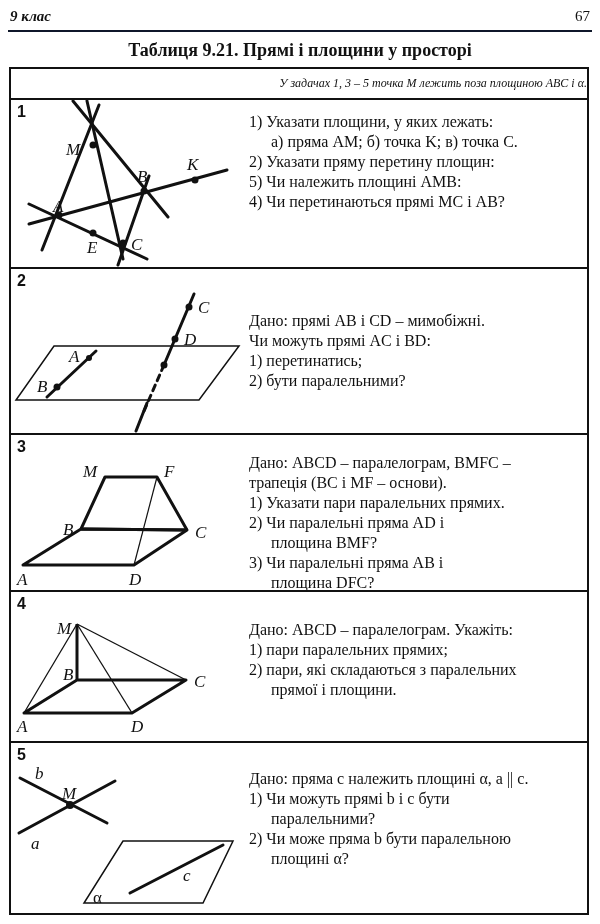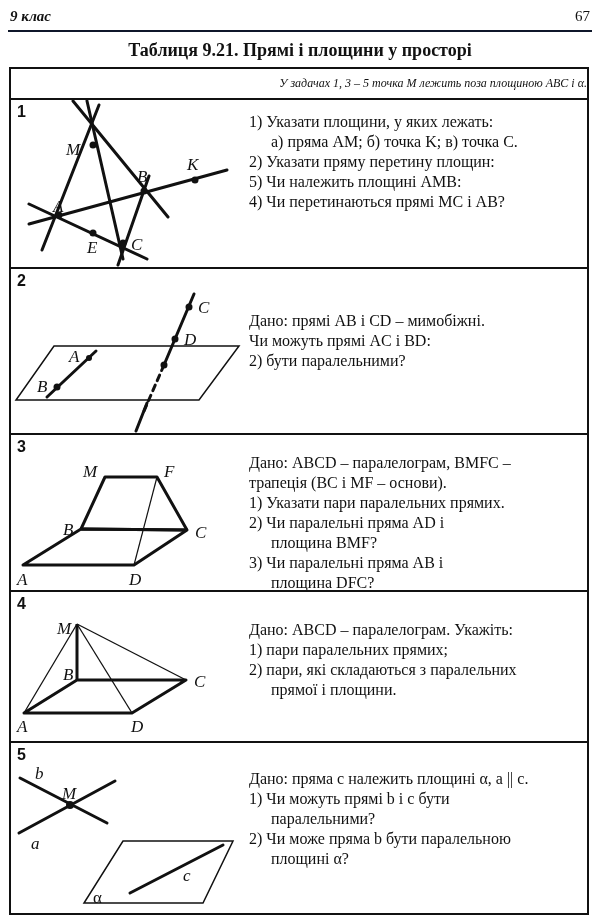--- a/index.html
+++ b/index.html
@@ -88,20 +88,21 @@
         <circle cx="46" cy="118" r="3.5"></circle>
       </g>
       <text x="187" y="44">C</text>
       <text x="173" y="76">D</text>
       <text x="58" y="93">A</text>
       <text x="26" y="123">B</text>
     </svg>
     <div class="text" style="left:238px;top:42px;">
       <span class="ln">Дано: прямі AB і CD – мимобіжні.</span>
       <span class="ln">Чи можуть прямі AC і BD:</span>
+      <span class="ln">1) перетинатись;</span>
       <span class="ln">2) бути паралельними?</span>
     </div>
   </div>
 
   <div class="row" style="top:366px;height:157px;">
     <span class="num">3</span>
     <svg class="fig" width="240" height="157">
       <g stroke="#111" stroke-width="3" fill="none" stroke-linejoin="round">
         <polyline points="70,94 94,42 146,42 176,95"></polyline>
         <line x1="70" y1="94" x2="176" y2="95"></line>

